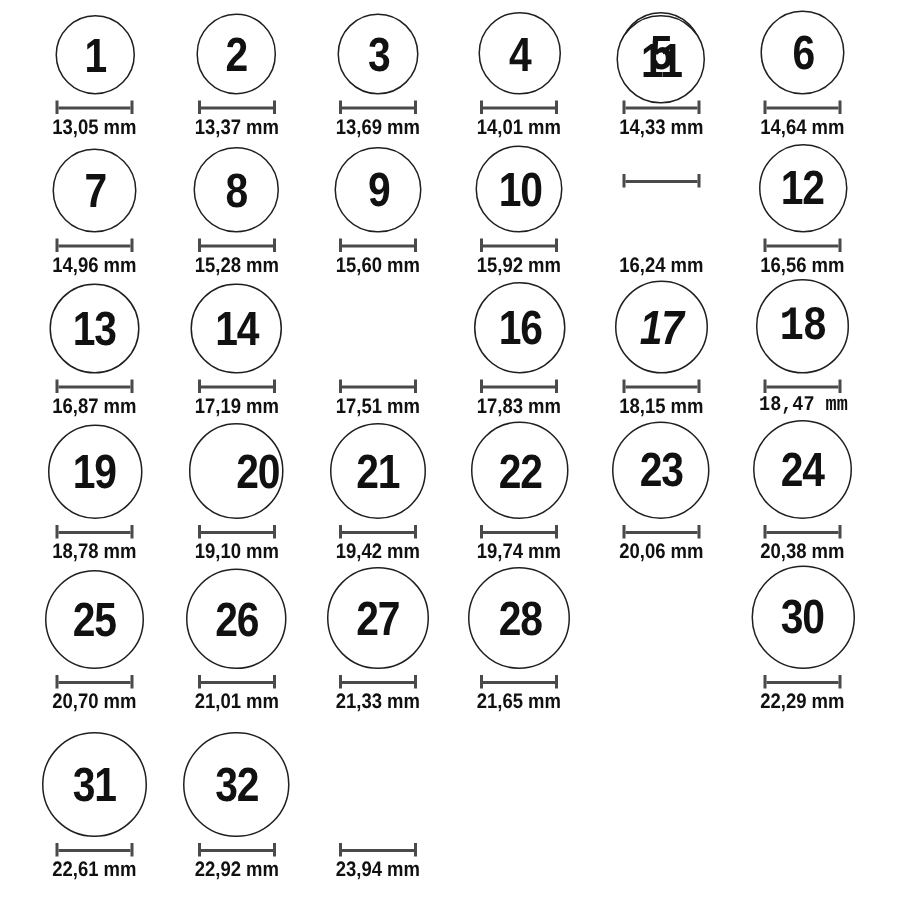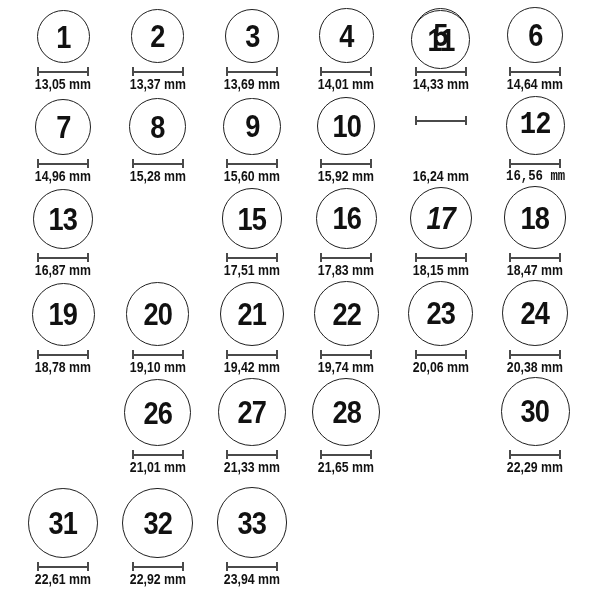--- a/index.html
+++ b/index.html
@@ -130,79 +130,83 @@
   </div>
 
   <div class="cell" style="grid-area: 2 / 5; gap: 43px;">
     <div class="circle" style="width: 58.6px; height: 58.6px;">
       <span class="num">11</span>
     </div>
     <div class="measure"></div>
     <div class="label">16,24 mm</div>
   </div>
 
-  <div class="cell" style="grid-area: 2 / 6; font-family: Liberation Mono, monospace;">
+  <div class="cell" style="grid-area: 2 / 6;">
     <div class="circle" style="width: 59.16px; height: 59.16px;">
       <span class="num">12</span>
     </div>
     <div class="measure"></div>
     <div class="label">16,56 mm</div>
   </div>
 
   <div class="cell" style="grid-area: 3 / 1;">
     <div class="circle" style="width: 59.72px; height: 59.72px;">
       <span class="num">13</span>
     </div>
     <div class="measure"></div>
     <div class="label">16,87 mm</div>
   </div>
 
+  <div class="cell" style="grid-area: 3 / 2;">
+    <div class="circle" style="width: 60.28px; height: 60.28px;">
+      <span class="num">14</span>
+    </div>
+    <div class="measure"></div>
+    <div class="label">17,19 mm</div>
+  </div>
 
   <div class="cell" style="grid-area: 3 / 3;">
-    <div class="circle" style="width: 60.84px; height: 60.84px;">
-      <span class="num">15</span>
-    </div>
     <div class="measure"></div>
     <div class="label">17,51 mm</div>
   </div>
 
   <div class="cell" style="grid-area: 3 / 4;">
     <div class="circle" style="width: 61.4px; height: 61.4px;">
       <span class="num">16</span>
     </div>
     <div class="measure"></div>
     <div class="label">17,83 mm</div>
   </div>
 
   <div class="cell" style="grid-area: 3 / 5;">
     <div class="circle" style="width: 61.96px; height: 61.96px; font-style: italic;">
       <span class="num">17</span>
     </div>
     <div class="measure"></div>
     <div class="label">18,15 mm</div>
   </div>
 
-  <div class="cell" style="grid-area: 3 / 6;">
+  <div class="cell" style="grid-area: 3 / 6; font-family: Liberation Mono, monospace;">
     <div class="circle" style="width: 62.52px; height: 62.52px;">
       <span class="num">18</span>
     </div>
     <div class="measure"></div>
     <div class="label">18,47 mm</div>
   </div>
 
   <div class="cell" style="grid-area: 4 / 1;">
     <div class="circle" style="width: 63.08px; height: 63.08px;">
       <span class="num">19</span>
     </div>
     <div class="measure"></div>
     <div class="label">18,78 mm</div>
   </div>
 
   <div class="cell" style="grid-area: 4 / 2;">
-    <div class="circle" style="width: 63.64px; height: 63.64px;">
+    <div class="circle" style="width: 63.64px; height: 63.64px; justify-content: flex-end;">
       <span class="num">20</span>
     </div>
     <div class="measure"></div>
     <div class="label">19,10 mm</div>
   </div>
 
   <div class="cell" style="grid-area: 4 / 3;">
     <div class="circle" style="width: 64.2px; height: 64.2px;">
       <span class="num">21</span>
     </div>
@@ -227,20 +231,27 @@
   </div>
 
   <div class="cell" style="grid-area: 4 / 6;">
     <div class="circle" style="width: 65.88px; height: 65.88px;">
       <span class="num">24</span>
     </div>
     <div class="measure"></div>
     <div class="label">20,38 mm</div>
   </div>
 
+  <div class="cell" style="grid-area: 5 / 1;">
+    <div class="circle" style="width: 66.44px; height: 66.44px;">
+      <span class="num">25</span>
+    </div>
+    <div class="measure"></div>
+    <div class="label">20,70 mm</div>
+  </div>
 
   <div class="cell" style="grid-area: 5 / 2;">
     <div class="circle" style="width: 67px; height: 67px;">
       <span class="num">26</span>
     </div>
     <div class="measure"></div>
     <div class="label">21,01 mm</div>
   </div>
 
   <div class="cell" style="grid-area: 5 / 3;">
@@ -278,19 +289,16 @@
 
   <div class="cell" style="grid-area: 6 / 2;">
     <div class="circle" style="width: 70.36px; height: 70.36px;">
       <span class="num">32</span>
     </div>
     <div class="measure"></div>
     <div class="label">22,92 mm</div>
   </div>
 
   <div class="cell" style="grid-area: 6 / 3;">
-    <div class="circle" style="width: 70.92px; height: 70.92px;">
-      <span class="num">33</span>
-    </div>
     <div class="measure"></div>
     <div class="label">23,94 mm</div>
   </div>
 </div>
 
 </body></html>

